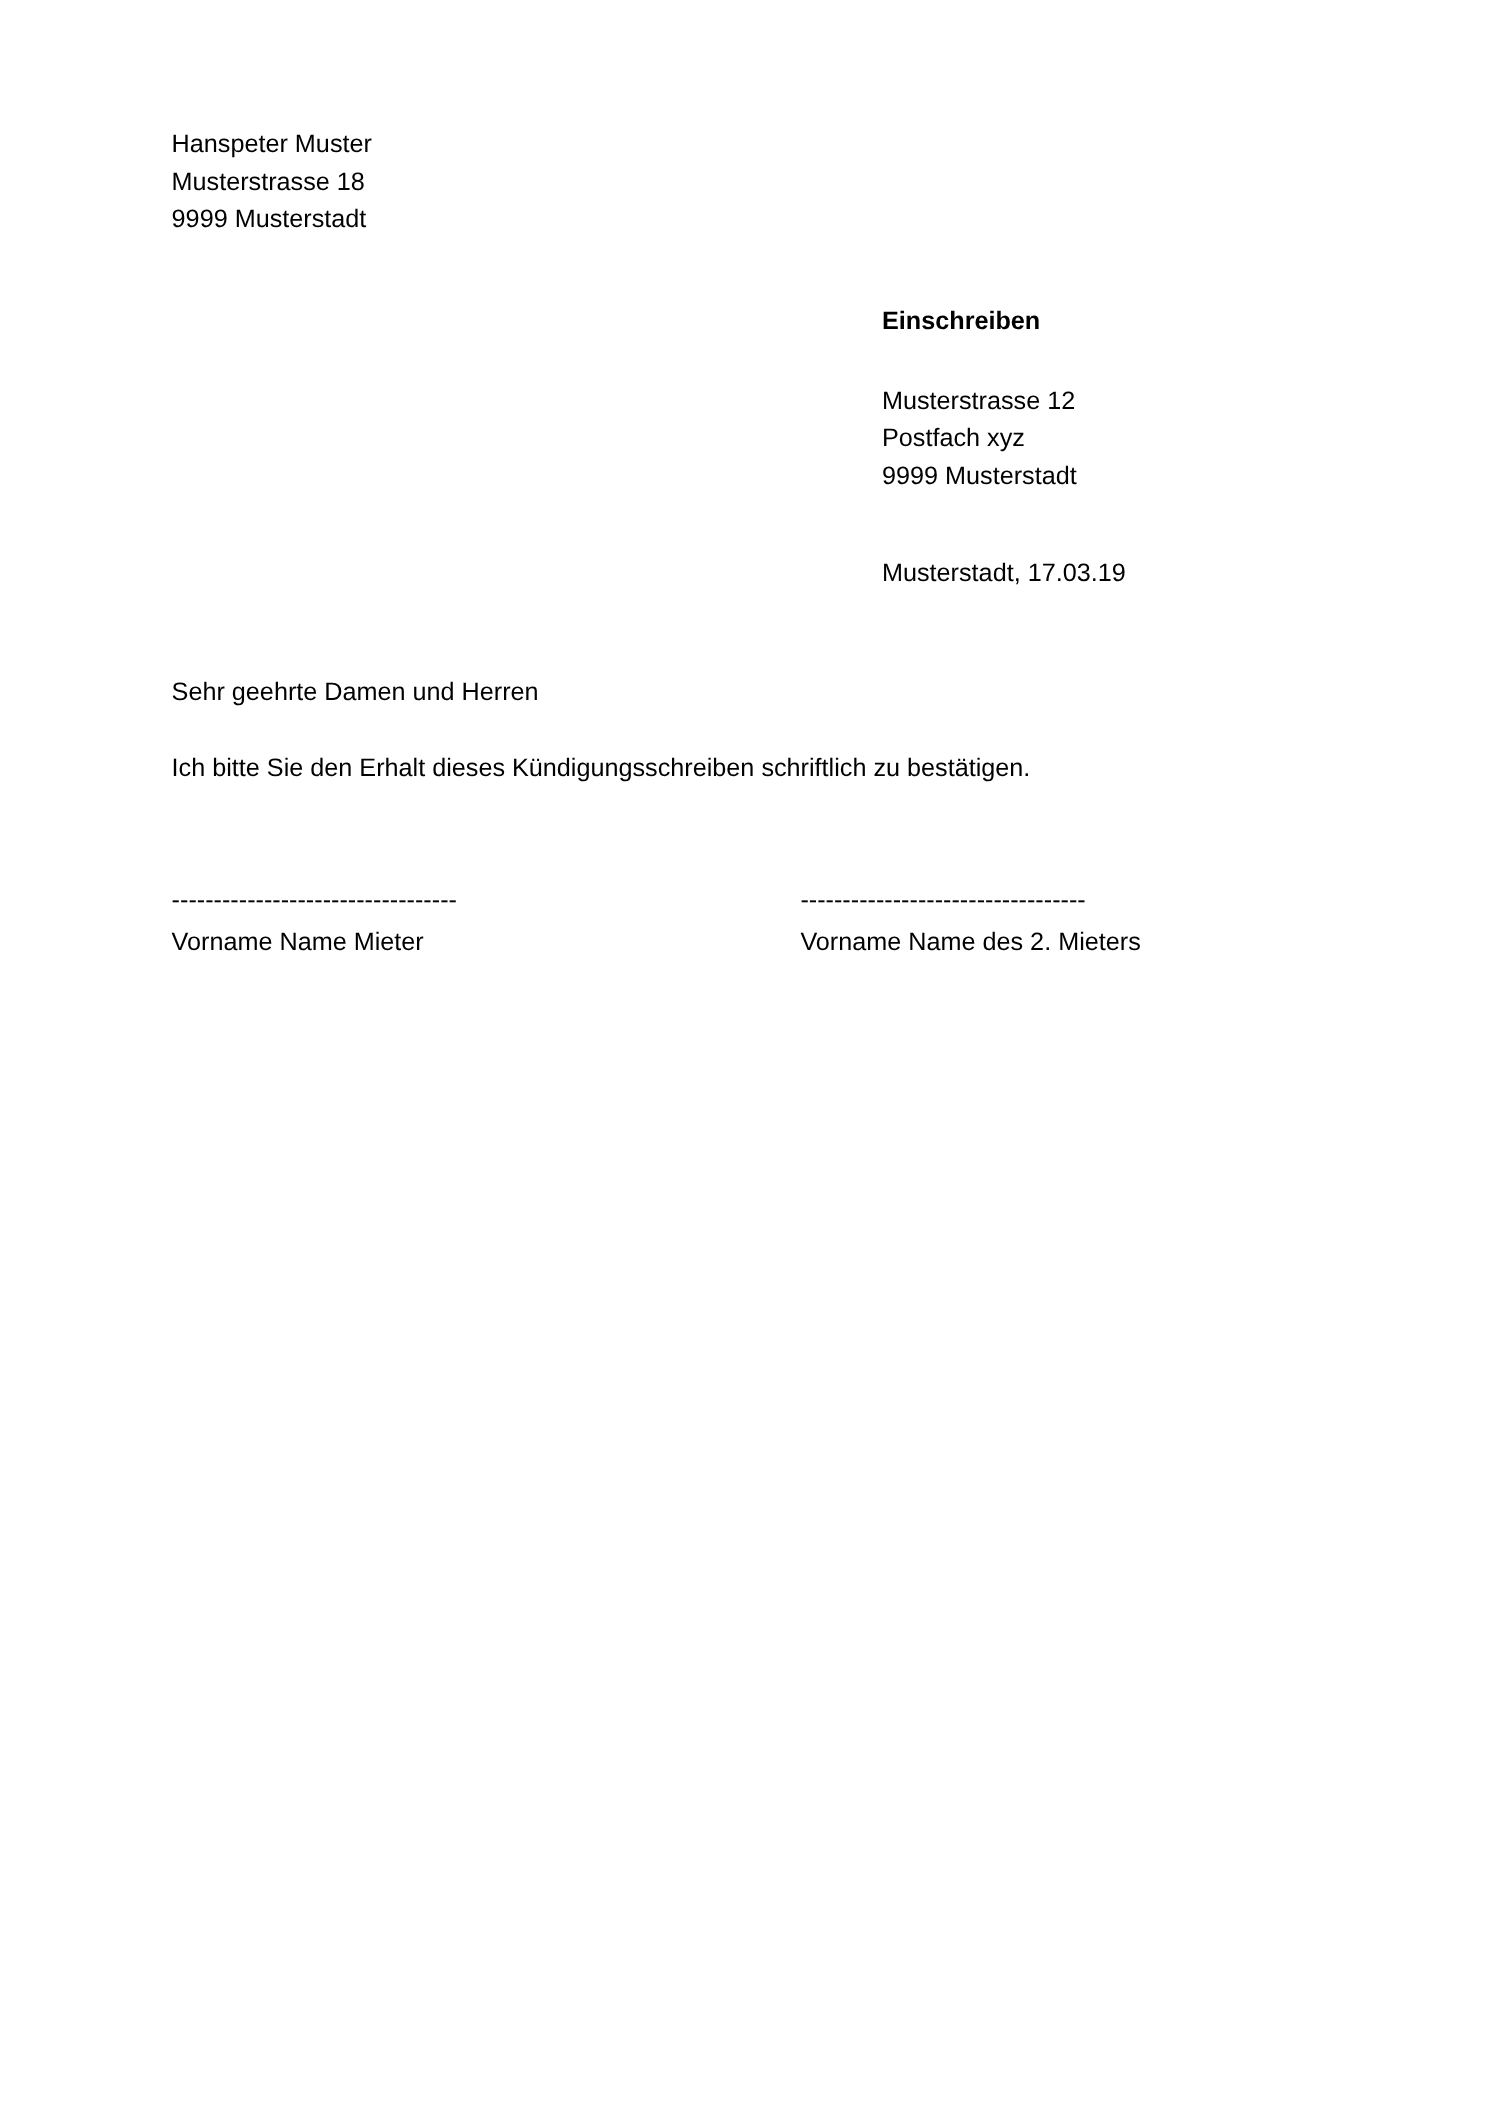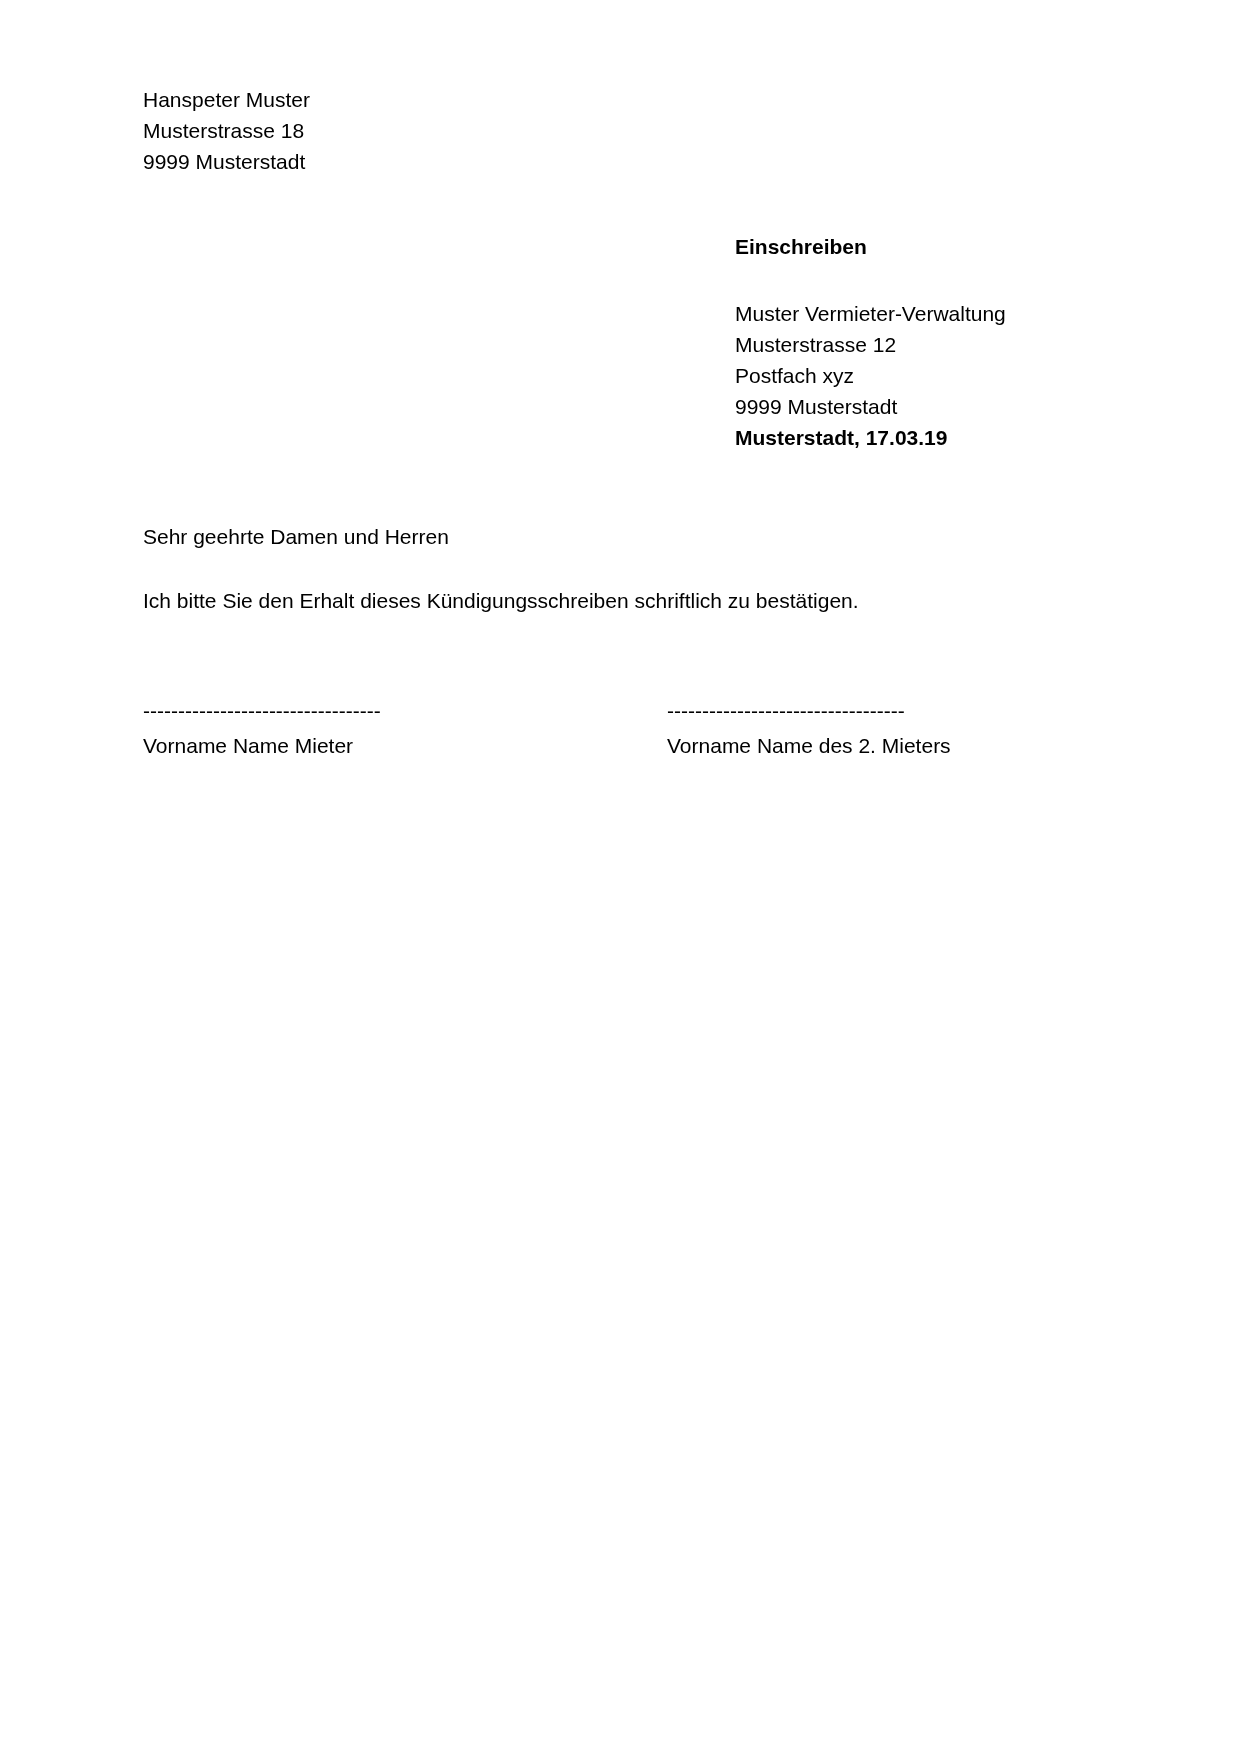--- a/index.html
+++ b/index.html
@@ -12,21 +12,21 @@
     height: 1753px;
     font-family: "Liberation Sans", sans-serif;
     color: #000000;
     -webkit-font-smoothing: antialiased;
   }
   .page {
     position: relative;
     width: 1240px;
     height: 1753px;
     box-sizing: border-box;
-    padding: 84px 0 0 0;
+    padding: 105px 0 0 0;
     background: #ffffff;
   }
   .sender-block {
     margin-left: 143px;
     font-size: 21px;
     line-height: 31px;
   }
   .sender-line {
     white-space: pre;
   }
@@ -41,23 +41,23 @@
   }
   .recipient-block {
     margin-top: 36px;
     font-size: 21px;
     line-height: 31px;
   }
   .recipient-line {
     white-space: pre;
   }
   .place-date {
+    margin-top: 50px;
     font-size: 21px;
     line-height: 31px;
-    font-weight: bold;
   }
   .body-area {
     margin-left: 143px;
     margin-top: 68px;
     width: 920px;
   }
   .subject {
     font-size: 21px;
     font-weight: bold;
     line-height: 31px;
@@ -108,21 +108,20 @@
   <div class="sender-block">
     <div class="sender-line">Hanspeter Muster</div>
     <div class="sender-line">Musterstrasse 18</div>
     <div class="sender-line">9999 Musterstadt</div>
   </div>
 
   <div class="recipient-area">
     <div class="registered-label">Einschreiben</div>
 
     <div class="recipient-block">
-      <div class="recipient-line">Muster Vermieter-Verwaltung</div>
       <div class="recipient-line">Musterstrasse 12</div>
       <div class="recipient-line">Postfach xyz</div>
       <div class="recipient-line">9999 Musterstadt</div>
     </div>
 
     <div class="place-date">Musterstadt, 17.03.19</div>
   </div>
 
   <div class="body-area">
 

